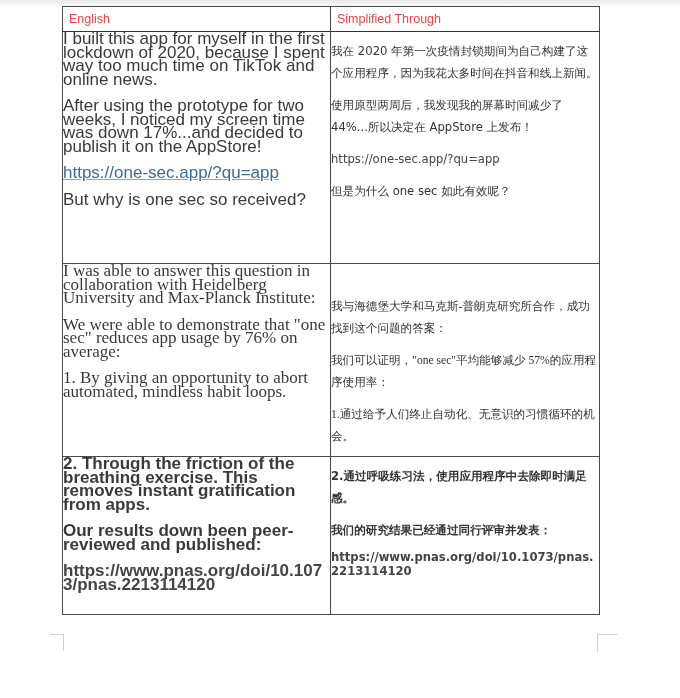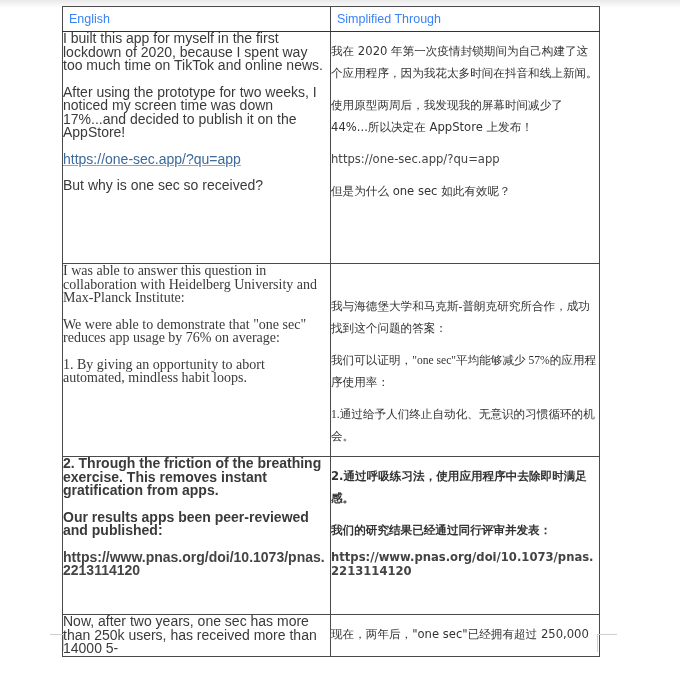--- a/index.html
+++ b/index.html
@@ -32,29 +32,29 @@
     table.doc-table td, table.doc-table th {
       border: 1px solid #4a4a4a;
       vertical-align: top;
       padding: 0;
       text-align: left;
       font-weight: normal;
     }
     table.doc-table th {
       height: 25px;
       font-size: 12.5px;
-      color: #3b82f6;
+      color: #ef4444;
       padding: 5px 6px 0 6px;
       box-sizing: border-box;
       border-bottom: 1.5px solid #333;
     }
     col.col-en { width: 268px; }
     col.col-zh { width: 269px; }
     .cell-en {
-      font-size: 14px;
+      font-size: 17px;
       line-height: 13.5px;
       padding: 6px 6px 0 6px;
       box-sizing: border-box;
     }
     .cell-zh {
       font-size: 11.6px;
       line-height: 22px;
       padding: 3px 6px 0 6px;
       box-sizing: border-box;
       font-family: "DejaVu Sans", "Liberation Sans", sans-serif;
@@ -115,35 +115,27 @@
       </td>
       <td class="cell-zh spaced">
         <p class="para">我与海德堡大学和马克斯-普朗克研究所合作，成功找到这个问题的答案：</p>
         <p class="para">我们可以证明，"one sec"平均能够减少 57%的应用程序使用率：</p>
         <p class="para last">1.通过给予人们终止自动化、无意识的习惯循环的机会。</p>
       </td>
     </tr>
     <tr class="r3">
       <td class="cell-en">
         <p class="para">2. Through the friction of the breathing exercise. This removes instant gratification from apps.</p>
-        <p class="para">Our results apps been peer-reviewed and published:</p>
+        <p class="para">Our results down been peer-reviewed and published:</p>
         <p class="para last plain-url">https://www.pnas.org/doi/10.1073/pnas.2213114120</p>
       </td>
       <td class="cell-zh">
         <p class="para">2.通过呼吸练习法，使用应用程序中去除即时满足感。</p>
         <p class="para">我们的研究结果已经通过同行评审并发表：</p>
         <p class="para last plain-url" style="line-height:13.5px">https://www.pnas.org/doi/10.1073/pnas.2213114120</p>
-      </td>
-    </tr>
-    <tr class="r4">
-      <td class="cell-en">
-        <p class="para last">Now, after two years, one sec has more than 250k users, has received more than 14000 5-</p>
-      </td>
-      <td class="cell-zh">
-        <p class="para last">现在，两年后，"one sec"已经拥有超过 250,000</p>
       </td>
     </tr>
   </tbody>
 </table>
 
 <div class="mark" style="left:50px; top:634px; width:13px; height:1px;"></div>
 <div class="mark" style="left:63px; top:634px; width:1px; height:17px;"></div>
 <div class="mark" style="left:597px; top:634px; width:20px; height:1px;"></div>
 <div class="mark" style="left:597px; top:634px; width:1px; height:18px;"></div>
 

